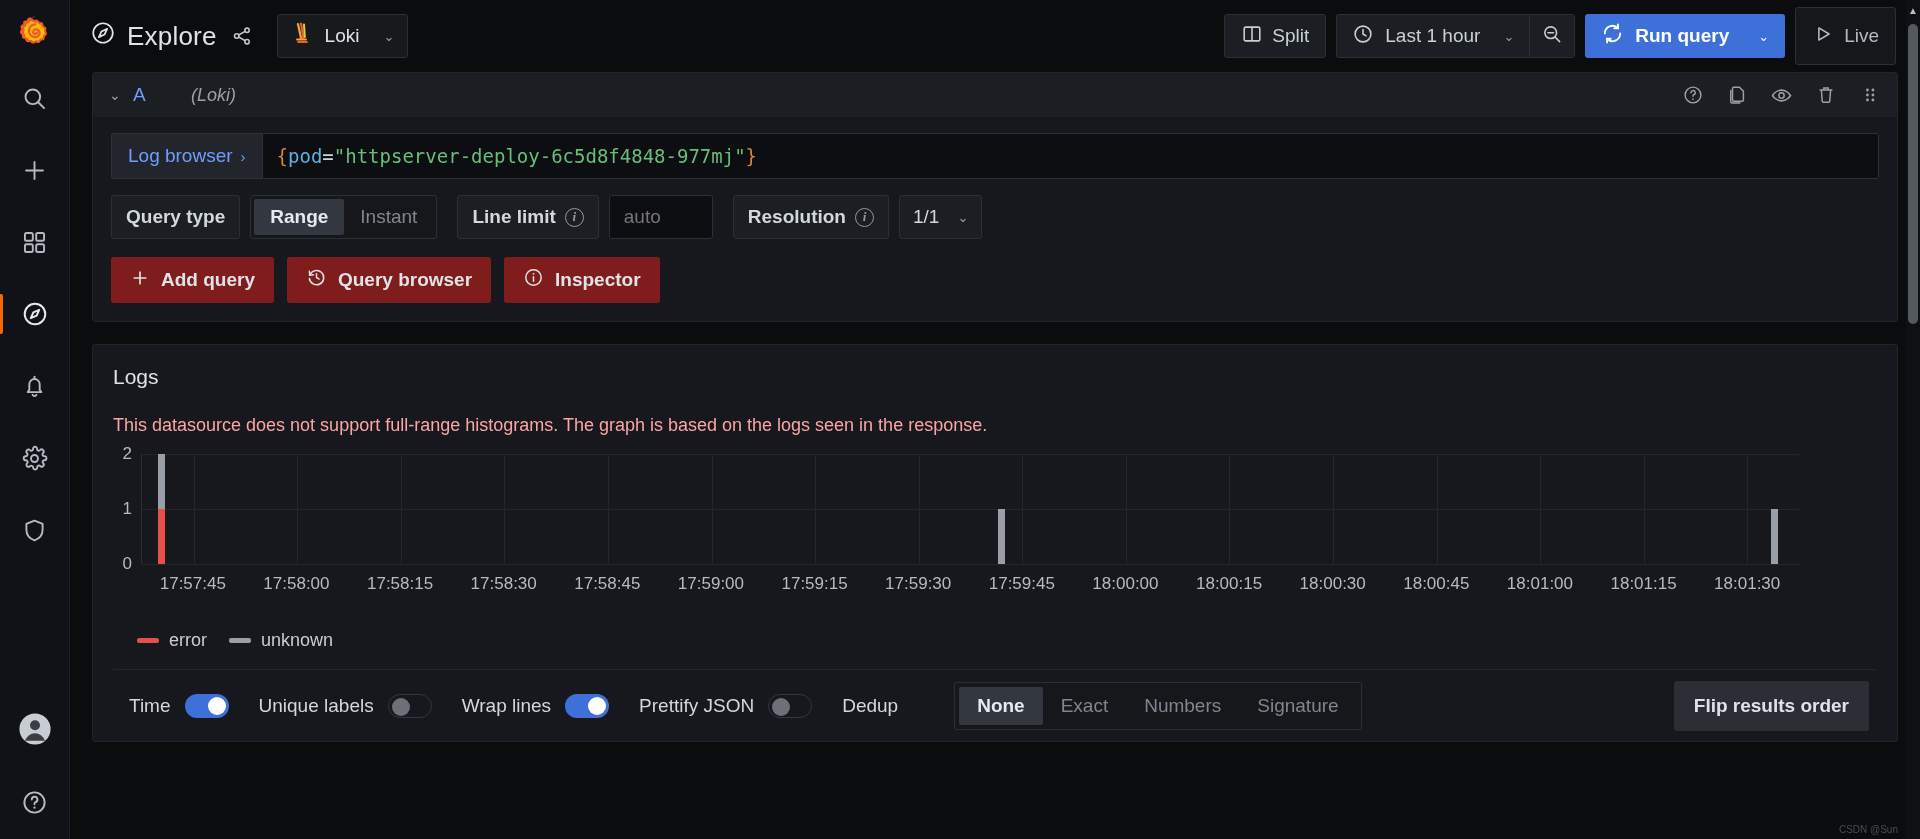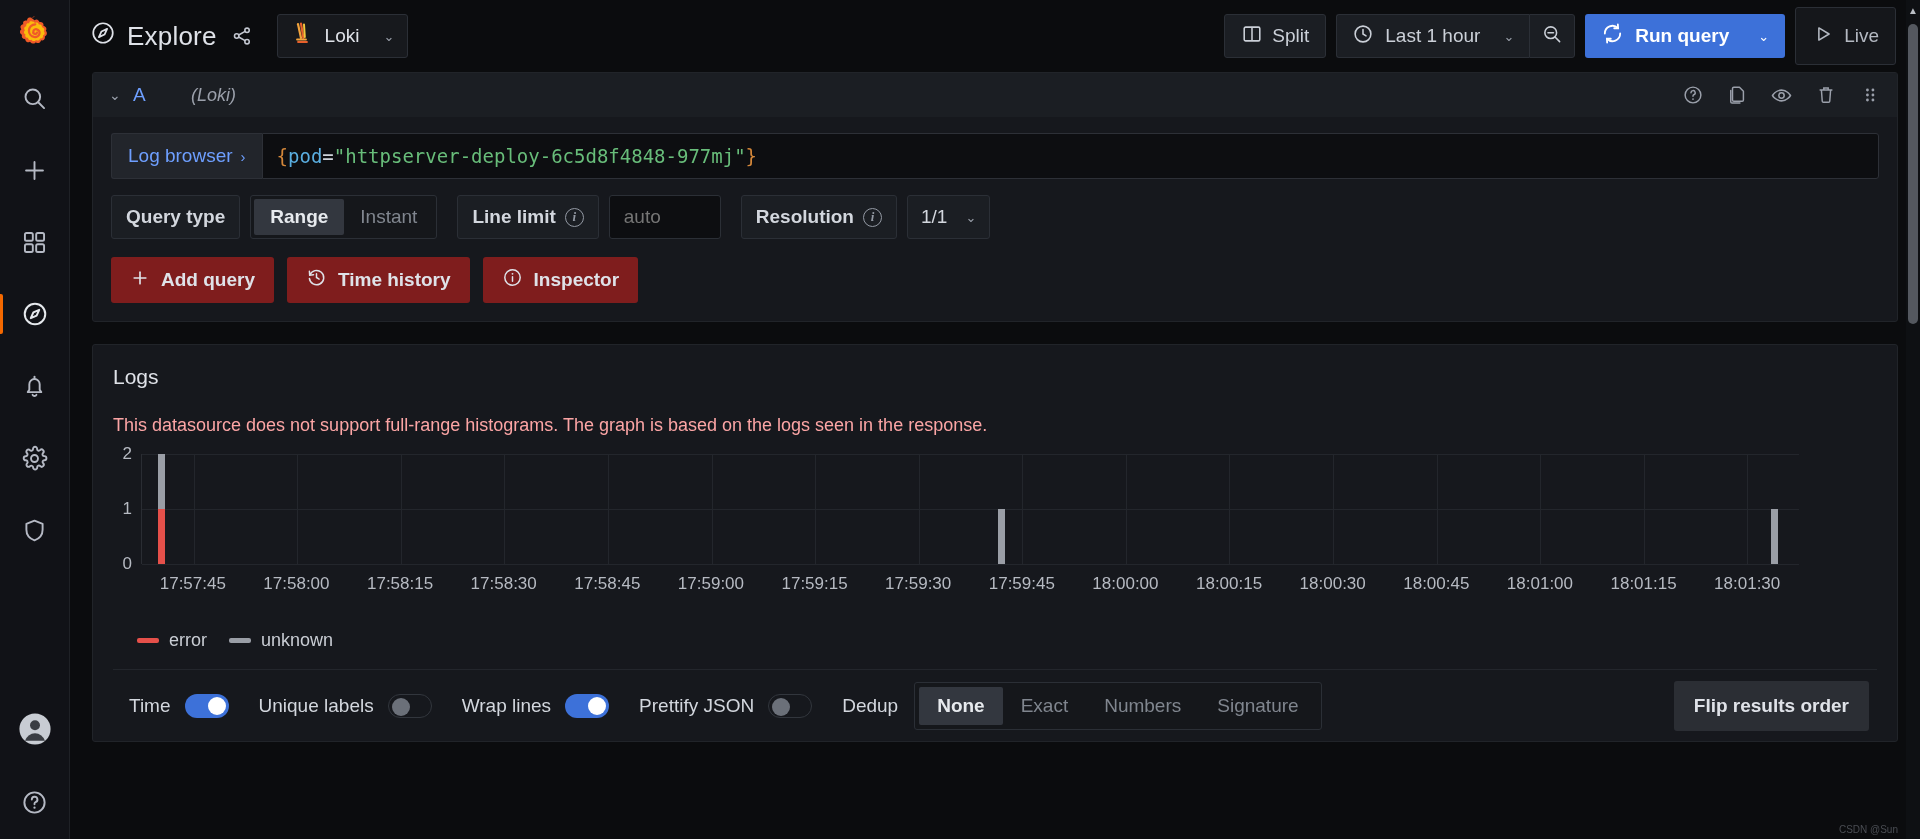--- a/index.html
+++ b/index.html
@@ -132,21 +132,21 @@
     display: flex; background: #15171b; border: 1px solid #2b2f36; border-radius: 3px;
     padding: 3px; height: 44px; margin-left: 10px;
   }
   .radio-opt {
     display: flex; align-items: center; padding: 12px 16px; border-radius: 2px;
     color: #80868f; font-size: 19px; cursor: pointer; font-weight: 500;
   }
   .radio-opt.sel { background: #33373f; color: #e7eaee; font-weight: 600; }
   .opt-input {
     background: #0d0e11; border: 1px solid #2b2f36; border-radius: 3px;
-    height: 44px; width: 112px; display: flex; align-items: center;
+    height: 44px; width: 104px; display: flex; align-items: center;
     padding: 0 14px; color: #73797f; font-size: 19px; margin-left: 10px;
   }
   .opt-select {
     background: #1b1e23; border: 1px solid #2b2f36; border-radius: 3px;
     height: 44px; display: flex; align-items: center; gap: 18px;
     padding: 0 13px; color: #d3d7de; font-size: 19px; cursor: pointer; margin-left: 10px;
   }
   .opt-select .caret { color: #9aa0ab; font-size: 13px; }
   .info-i {
     width: 19px; height: 19px; border: 1.6px solid #9399a3; border-radius: 50%;
@@ -212,21 +212,21 @@
   .switch.off { background: #16181d; border: 1px solid #32363d; }
   .switch .knob {
     position: absolute; top: 3px; width: 18px; height: 18px; border-radius: 50%;
     background: #ffffff; transition: none;
   }
   .switch.on .knob { right: 3px; }
   .switch.off .knob { left: 3px; background: #6b7079; }
   .dedup-label { color: #d3d7de; font-size: 19px; margin-right: 16px; }
   .dedup-group {
     display: flex; background: #15171b; border: 1px solid #2b2f36; border-radius: 3px;
-    padding: 4px; height: 48px;
+    padding: 4px; height: 48px; margin-left: 40px;
   }
   .dedup-opt {
     display: flex; align-items: center; padding: 0 18px; border-radius: 2px;
     color: #80868f; font-size: 19px; cursor: pointer;
   }
   .dedup-opt.sel { background: #33373f; color: #e7eaee; font-weight: 700; }
   .flip-btn {
     margin-left: auto; height: 50px; background: #2b2e34; border: none; border-radius: 3px;
     color: #dfe2e8; font-size: 19px; font-weight: 600; padding: 0 20px; cursor: pointer;
     font-family: inherit;
@@ -554,21 +554,21 @@
         </button>
 
         <button class="qaction">
           <span>
             <svg width="21" height="21" viewBox="0 0 24 24" fill="none" stroke="currentColor" stroke-width="1.7" stroke-linecap="round">
               <path d="M4.4 9.2A8.2 8.2 0 1 1 3.9 13"></path>
                 <polyline points="8.6,8.8 4.2,9.3 3.9,4.9"></polyline>
               <path d="M12 7.8V12l3 1.8"></path>
             </svg>
           </span>
-          <span>Time history</span>
+          <span>Query browser</span>
         </button>
 
         <button class="qaction">
           <span>
             <svg width="21" height="21" viewBox="0 0 24 24" fill="none" stroke="currentColor" stroke-width="1.7">
               <circle cx="12" cy="12" r="8.8"></circle>
               <line x1="12" y1="11.2" x2="12" y2="16.4" stroke-linecap="round"></line>
               <circle cx="12" cy="7.8" r="1.05" fill="currentColor" stroke="none"></circle>
             </svg>
           </span>

